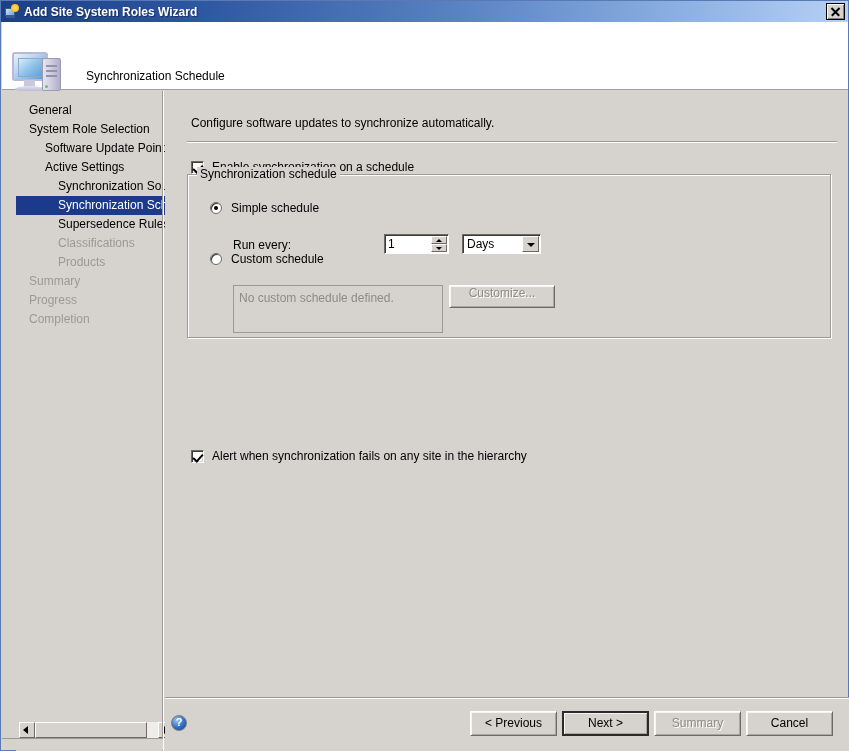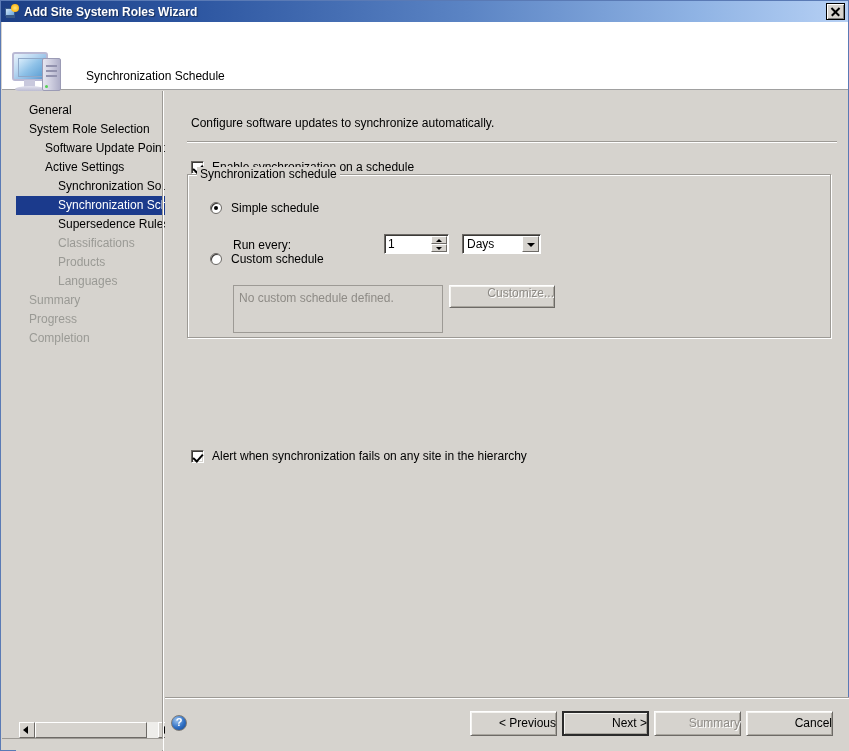--- a/index.html
+++ b/index.html
@@ -480,21 +480,21 @@
   .btn {
     background: #d6d3ce;
     border: 1px solid;
     border-color: #ffffff #6d6a66 #6d6a66 #ffffff;
     box-shadow: inset 1px 1px 0 #f5f4f1, inset -1px -1px 0 #a9a69f;
     box-sizing: border-box;
     font-family: "Liberation Sans", sans-serif;
     font-size: 12px;
     color: #000000;
     cursor: default;
-    text-align: right;
+    text-align: center;
   }
   .btn.disabled {
     color: #8e8b86;
     text-shadow: 1px 1px 0 #ffffff;
   }
   .btn-customize {
     position: absolute;
     left: 261px; top: 110px;
     width: 106px; height: 23px;
   }
@@ -610,21 +610,20 @@
     <div class="nav-list">
       <div class="nav-item lvl0">General</div>
       <div class="nav-item lvl0">System Role Selection</div>
       <div class="nav-item lvl1">Software Update Point</div>
       <div class="nav-item lvl1">Active Settings</div>
       <div class="nav-item lvl2">Synchronization Source</div>
       <div class="nav-item lvl2 selected">Synchronization Schedule</div>
       <div class="nav-item lvl2">Supersedence Rules</div>
       <div class="nav-item lvl2 disabled">Classifications</div>
       <div class="nav-item lvl2 disabled">Products</div>
-      <div class="nav-item lvl2 disabled">Languages</div>
       <div class="nav-item lvl0 disabled">Summary</div>
       <div class="nav-item lvl0 disabled">Progress</div>
       <div class="nav-item lvl0 disabled">Completion</div>
     </div>
 
     <div class="sb-hscroll">
       <div class="sb-track">
         <div class="sb-thumb"></div>
       </div>
       <div class="sb-arrow left">

